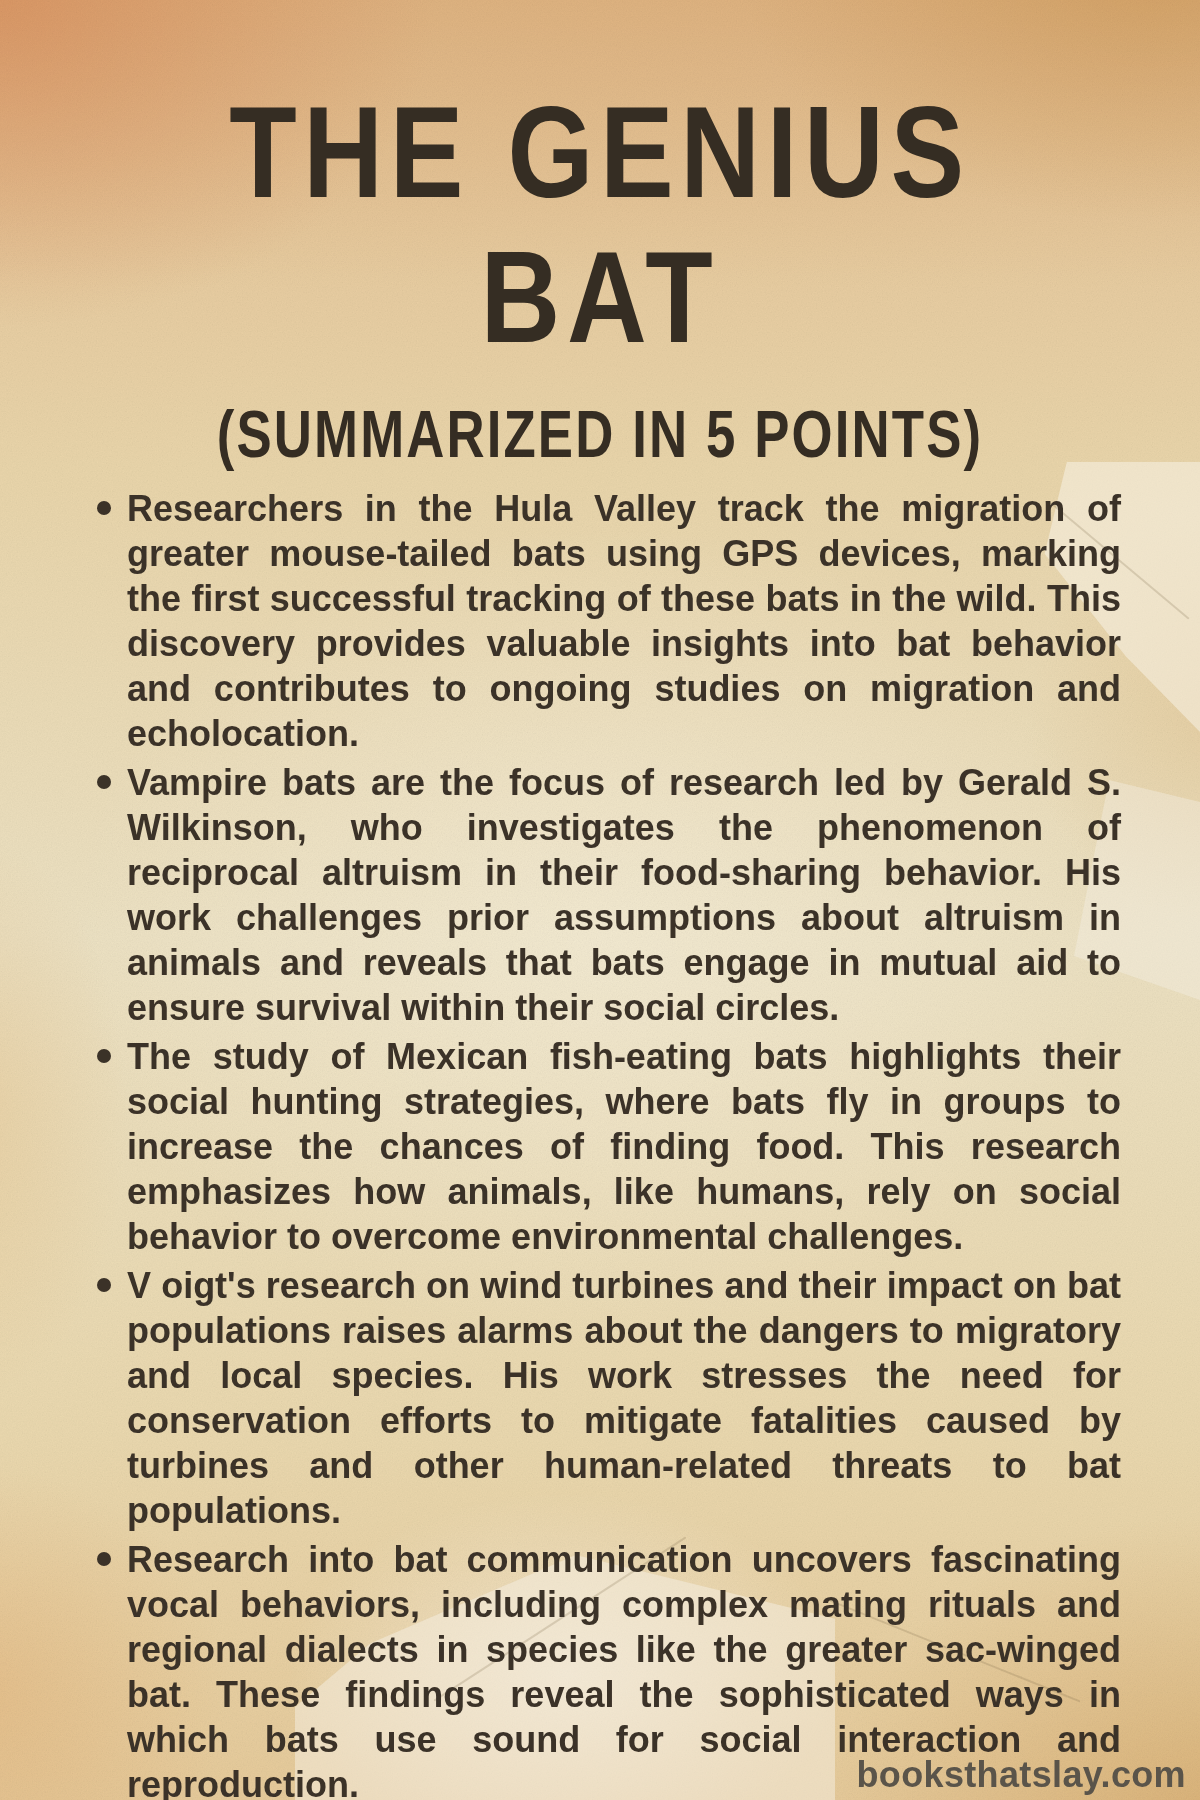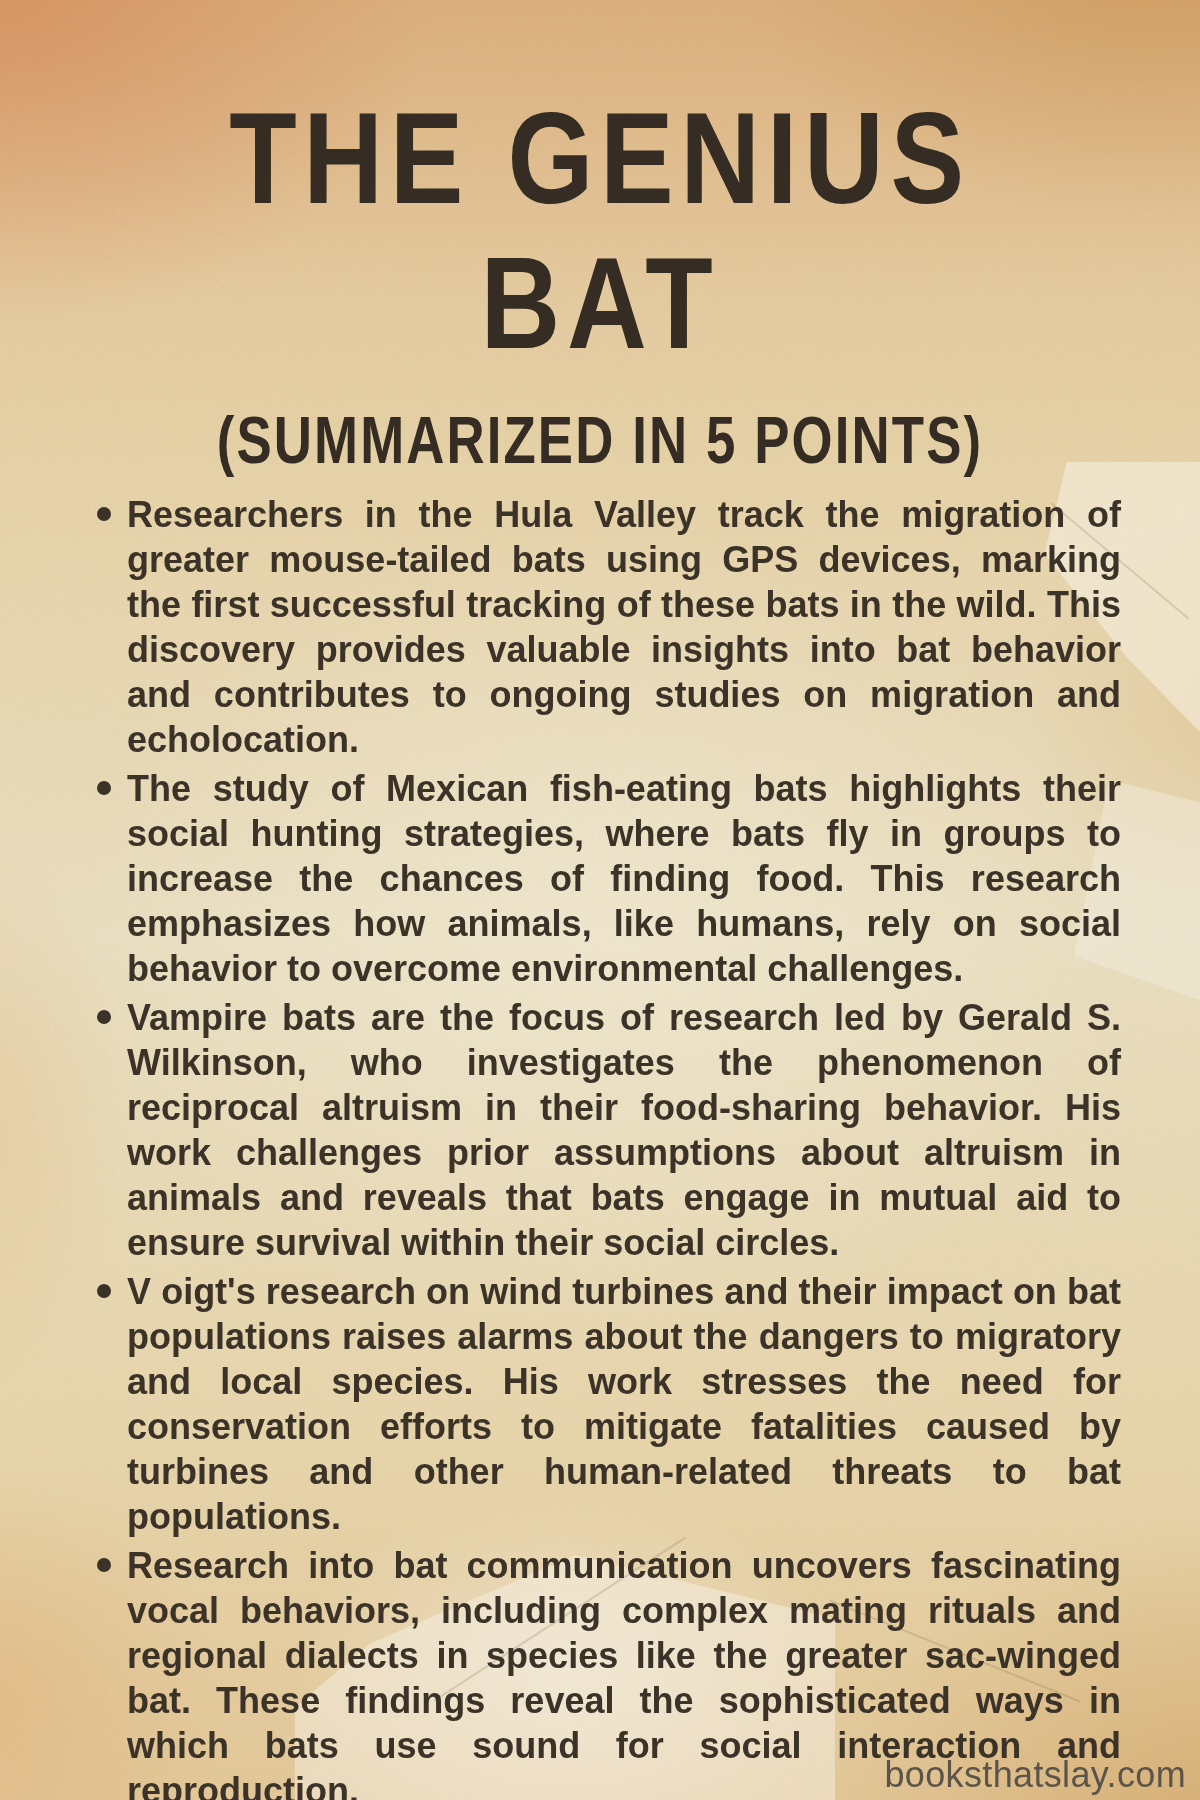--- a/index.html
+++ b/index.html
@@ -97,21 +97,21 @@
     border-radius: 50%;
     background: #3b3228;
   }
 
   .watermark {
     position: absolute;
     right: 14px;
     bottom: 4px;
     z-index: 3;
     font-size: 36px;
-    font-weight: normal;
+    font-weight: bold;
     letter-spacing: 0.01em;
     color: #5a544a;
   }
 </style>
 </head>
 <body>
 
 <div class="poster">
 
   <svg class="texture" width="1200" height="1800" aria-hidden="true">
@@ -125,39 +125,39 @@
   <div class="patch patch-a"></div>
   <div class="patch patch-b"></div>
   <div class="patch patch-c"></div>
   <div class="seam seam-1"></div>
   <div class="seam seam-2"></div>
   <div class="seam seam-3"></div>
 
   <div class="content">
 
     <header class="poster-header">
-      <h1 style="margin:8px; font-size:inherit;">
+      <h1 style="margin:2px; font-size:inherit;">
         <span class="title-line">THE GENIUS</span>
         <span class="title-line">BAT</span>
       </h1>
       <span class="page-subtitle">(SUMMARIZED IN 5 POINTS)</span>
     </header>
 
     <ul class="summary-list">
       <li class="point">
         <span class="dot"></span>
         <span>Researchers in the Hula Valley track the migration of greater mouse-tailed bats using GPS devices, marking the first successful tracking of these bats in the wild. This discovery provides valuable insights into bat behavior and contributes to ongoing studies on migration and echolocation.</span>
       </li>
       <li class="point">
         <span class="dot"></span>
-        <span>The study of Mexican fish-eating bats highlights their social hunting strategies, where bats fly in groups to increase the chances of finding food. This research emphasizes how animals, like humans, rely on social behavior to overcome environmental challenges.</span>
+        <span>Vampire bats are the focus of research led by Gerald S. Wilkinson, who investigates the phenomenon of reciprocal altruism in their food-sharing behavior. His work challenges prior assumptions about altruism in animals and reveals that bats engage in mutual aid to ensure survival within their social circles.</span>
       </li>
       <li class="point">
         <span class="dot"></span>
-        <span>Vampire bats are the focus of research led by Gerald S. Wilkinson, who investigates the phenomenon of reciprocal altruism in their food-sharing behavior. His work challenges prior assumptions about altruism in animals and reveals that bats engage in mutual aid to ensure survival within their social circles.</span>
+        <span>The study of Mexican fish-eating bats highlights their social hunting strategies, where bats fly in groups to increase the chances of finding food. This research emphasizes how animals, like humans, rely on social behavior to overcome environmental challenges.</span>
       </li>
       <li class="point">
         <span class="dot"></span>
         <span>V oigt's research on wind turbines and their impact on bat populations raises alarms about the dangers to migratory and local species. His work stresses the need for conservation efforts to mitigate fatalities caused by turbines and other human-related threats to bat populations.</span>
       </li>
       <li class="point">
         <span class="dot"></span>
         <span>Research into bat communication uncovers fascinating vocal behaviors, including complex mating rituals and regional dialects in species like the greater sac-winged bat. These findings reveal the sophisticated ways in which bats use sound for social interaction and reproduction.</span>
       </li>
     </ul>

